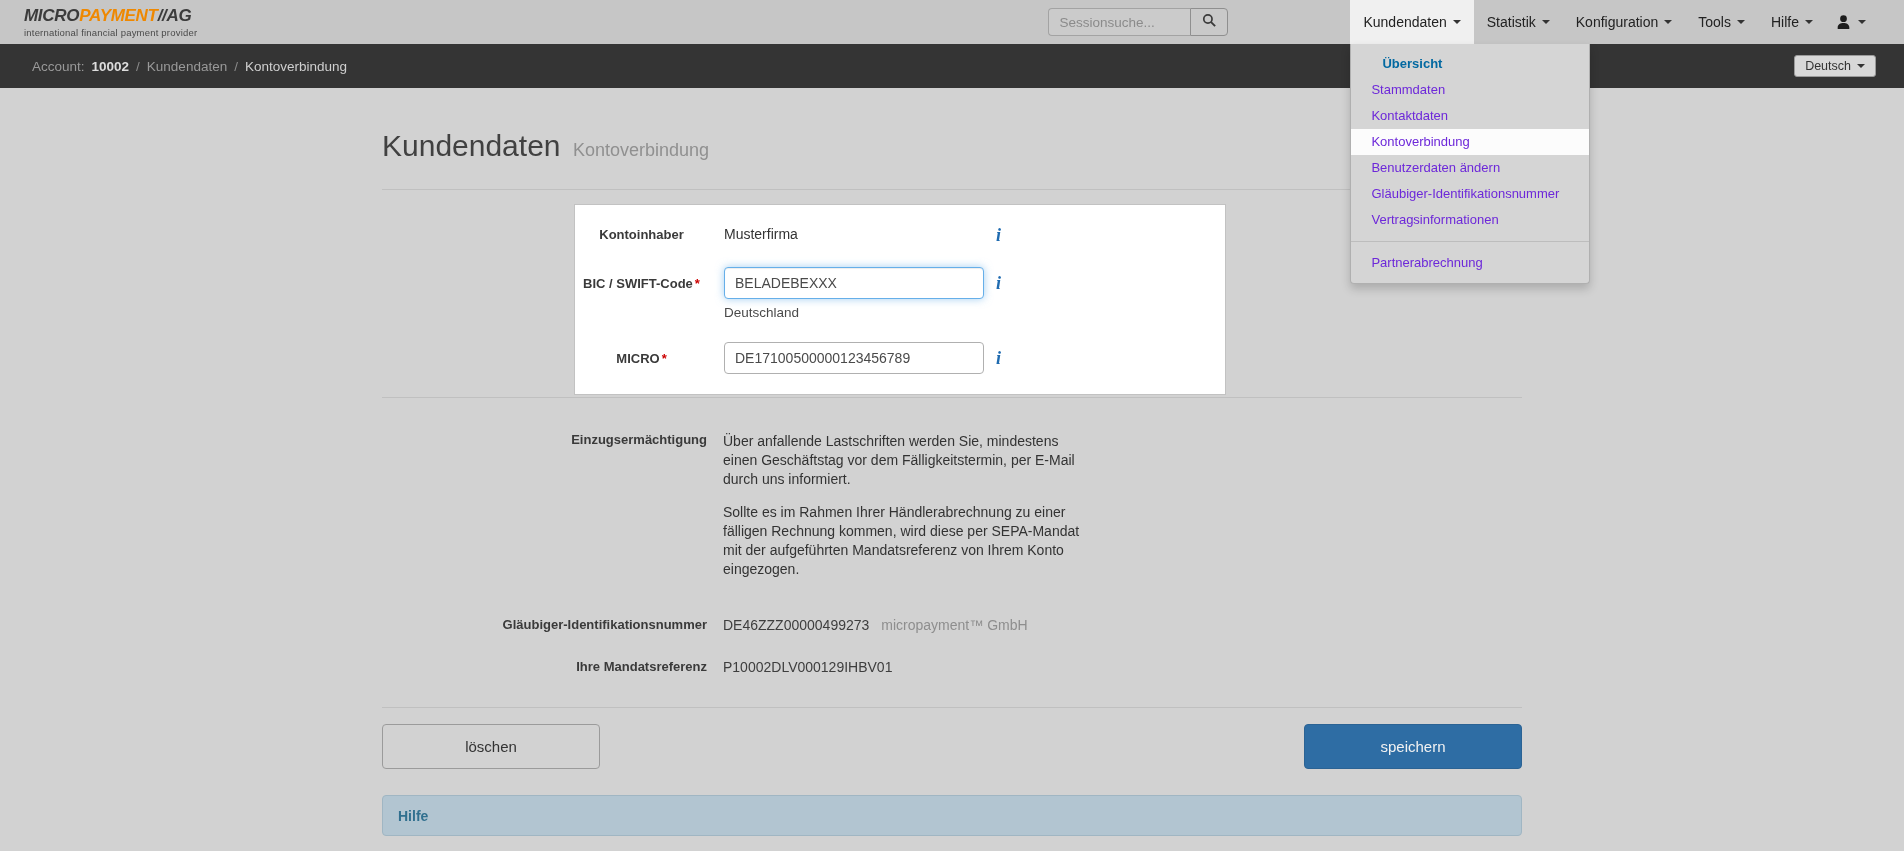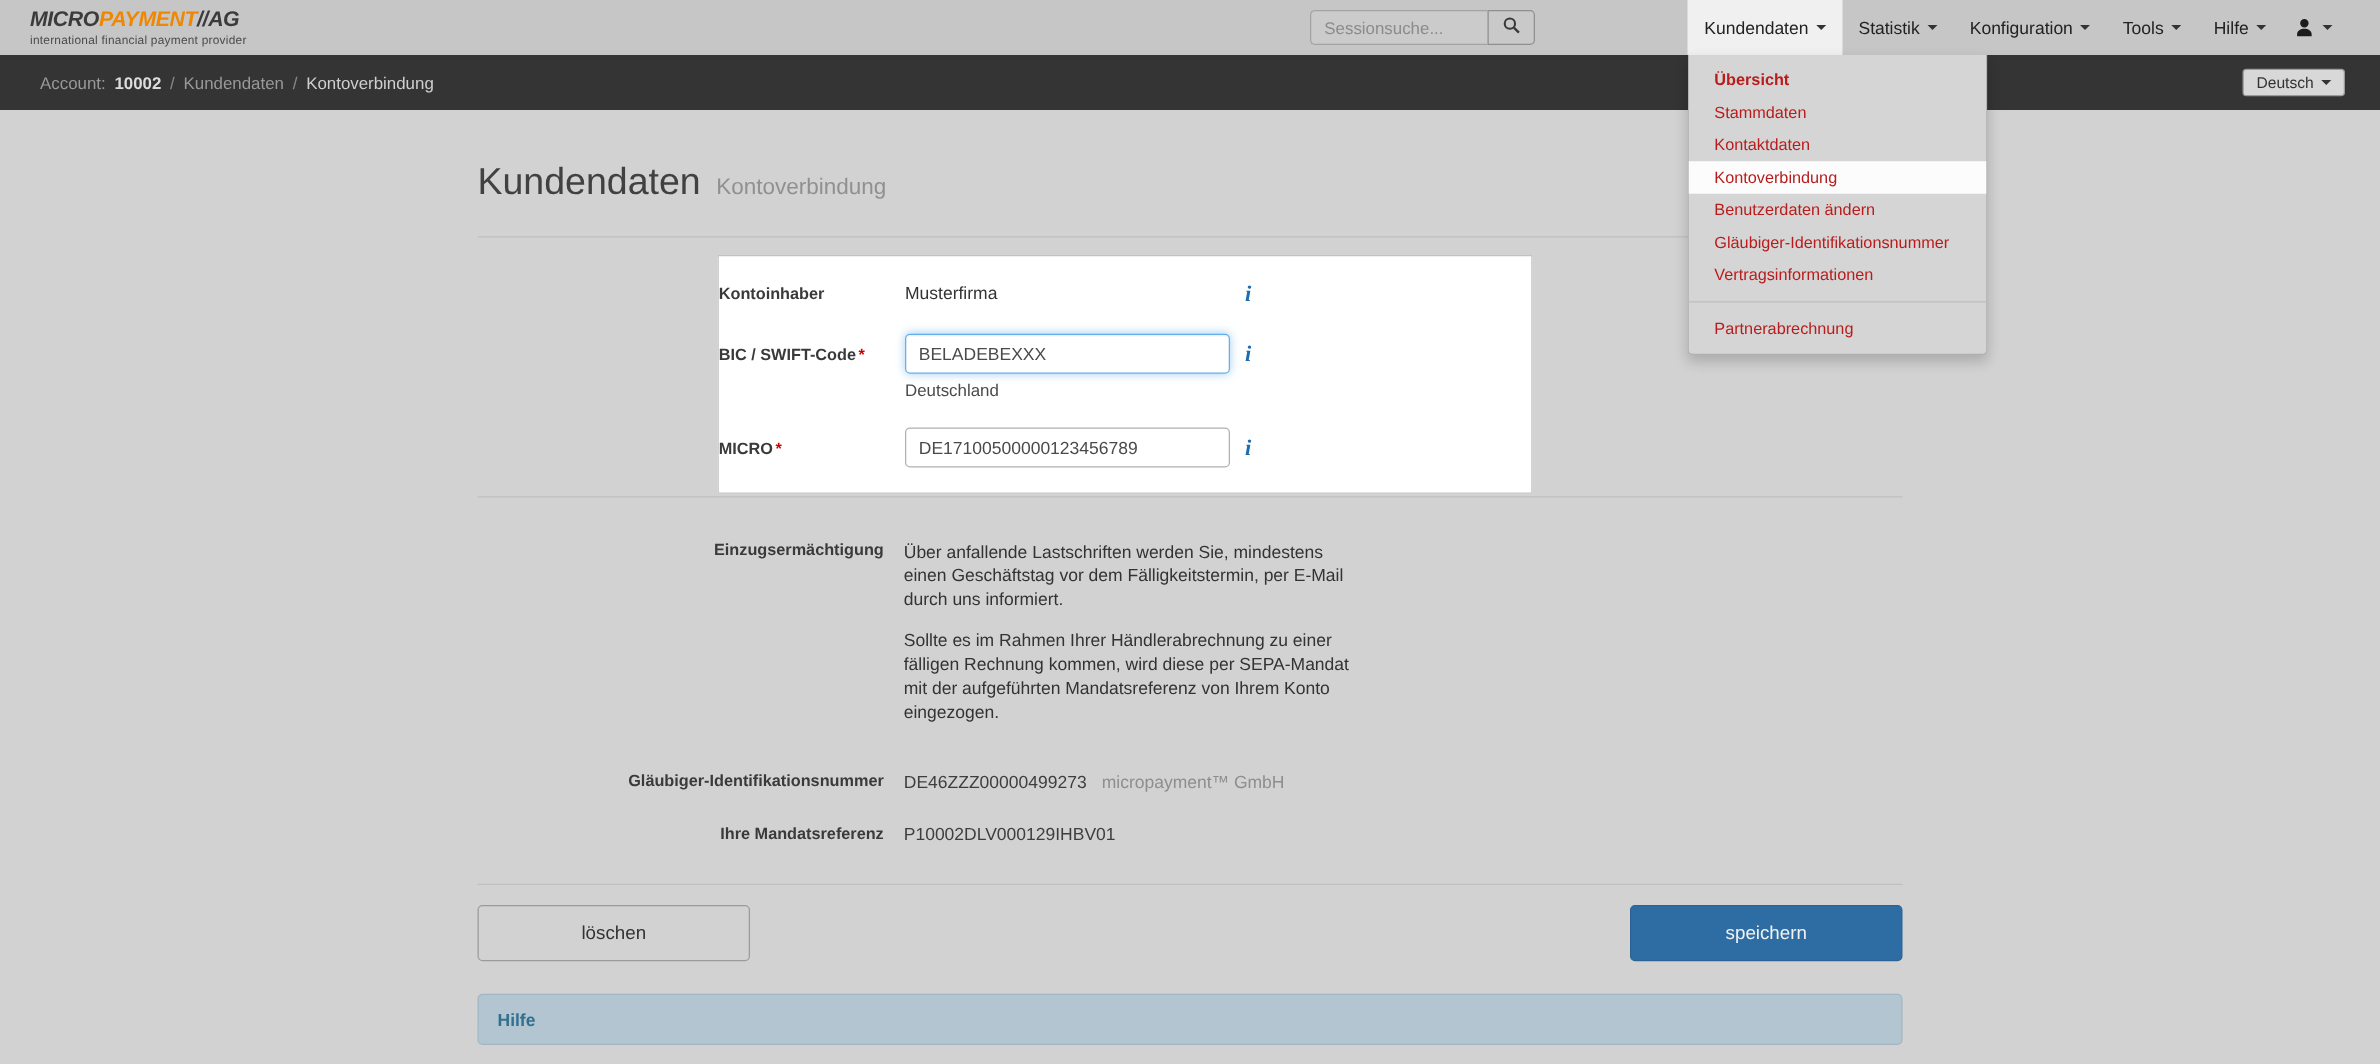--- a/index.html
+++ b/index.html
@@ -60,24 +60,24 @@
     position: absolute; left: 0; top: 44px;
     min-width: 240px;
     background: #d5d5d5;
     border: 1px solid #b0b0b0; border-top: none;
     border-radius: 0 0 4px 4px;
     box-shadow: 0 5px 10px rgba(0,0,0,0.18);
     padding: 7px 0; z-index: 50;
   }
   .dropdown-item {
     display: block; padding: 4px 20px;
-    font-size: 13px; line-height: 18px; color: #b91c1c;
+    font-size: 13px; line-height: 18px; color: #6d28d9;
     cursor: pointer; white-space: nowrap;
   }
-  .dropdown-item.bold { font-weight: bold; color: #b91c1c; }
+  .dropdown-item.bold { font-weight: bold; color: #0369a1; margin-left: 11px; }
   .dropdown-item.highlighted { background: #fcfcfc; }
   .dropdown-divider { height: 1px; background: #bdbdbd; margin: 8px 0; }
 
   
   .breadcrumb-bar {
     height: 44px; background: #343434;
     display: flex; align-items: center;
     padding: 0 28px 0 32px; font-size: 13.5px;
   }
   .crumb { color: #999; margin-right: 7px; }
@@ -107,21 +107,21 @@
   
   .form-panel {
     margin-top: 14px; margin-left: 192px;
     width: 652px; background: #ffffff;
     border: 1px solid #c2c2c2;
     padding: 20px 20px 20px 0;
   }
   .frow { display: flex; }
   .frow + .frow { margin-top: 22px; }
   .flabel {
-    width: 133px; text-align: left; flex: 0 0 133px;
+    width: 133px; text-align: center; flex: 0 0 133px;
     font-size: 13px; font-weight: bold; color: #3a3a3a;
     padding-top: 2px;
   }
   .flabel.for-input { padding-top: 9px; }
   .req { color: #cc0000; margin-left: 2px; }
   .fcontrol { margin-left: 16px; display: flex; align-items: flex-start; }
   .fvalue-box { width: 260px; font-size: 14px; color: #333; padding-top: 1px; }
   .text-input {
     width: 260px; height: 32px;
     border: 1px solid #b0b0b0; border-radius: 4px;

